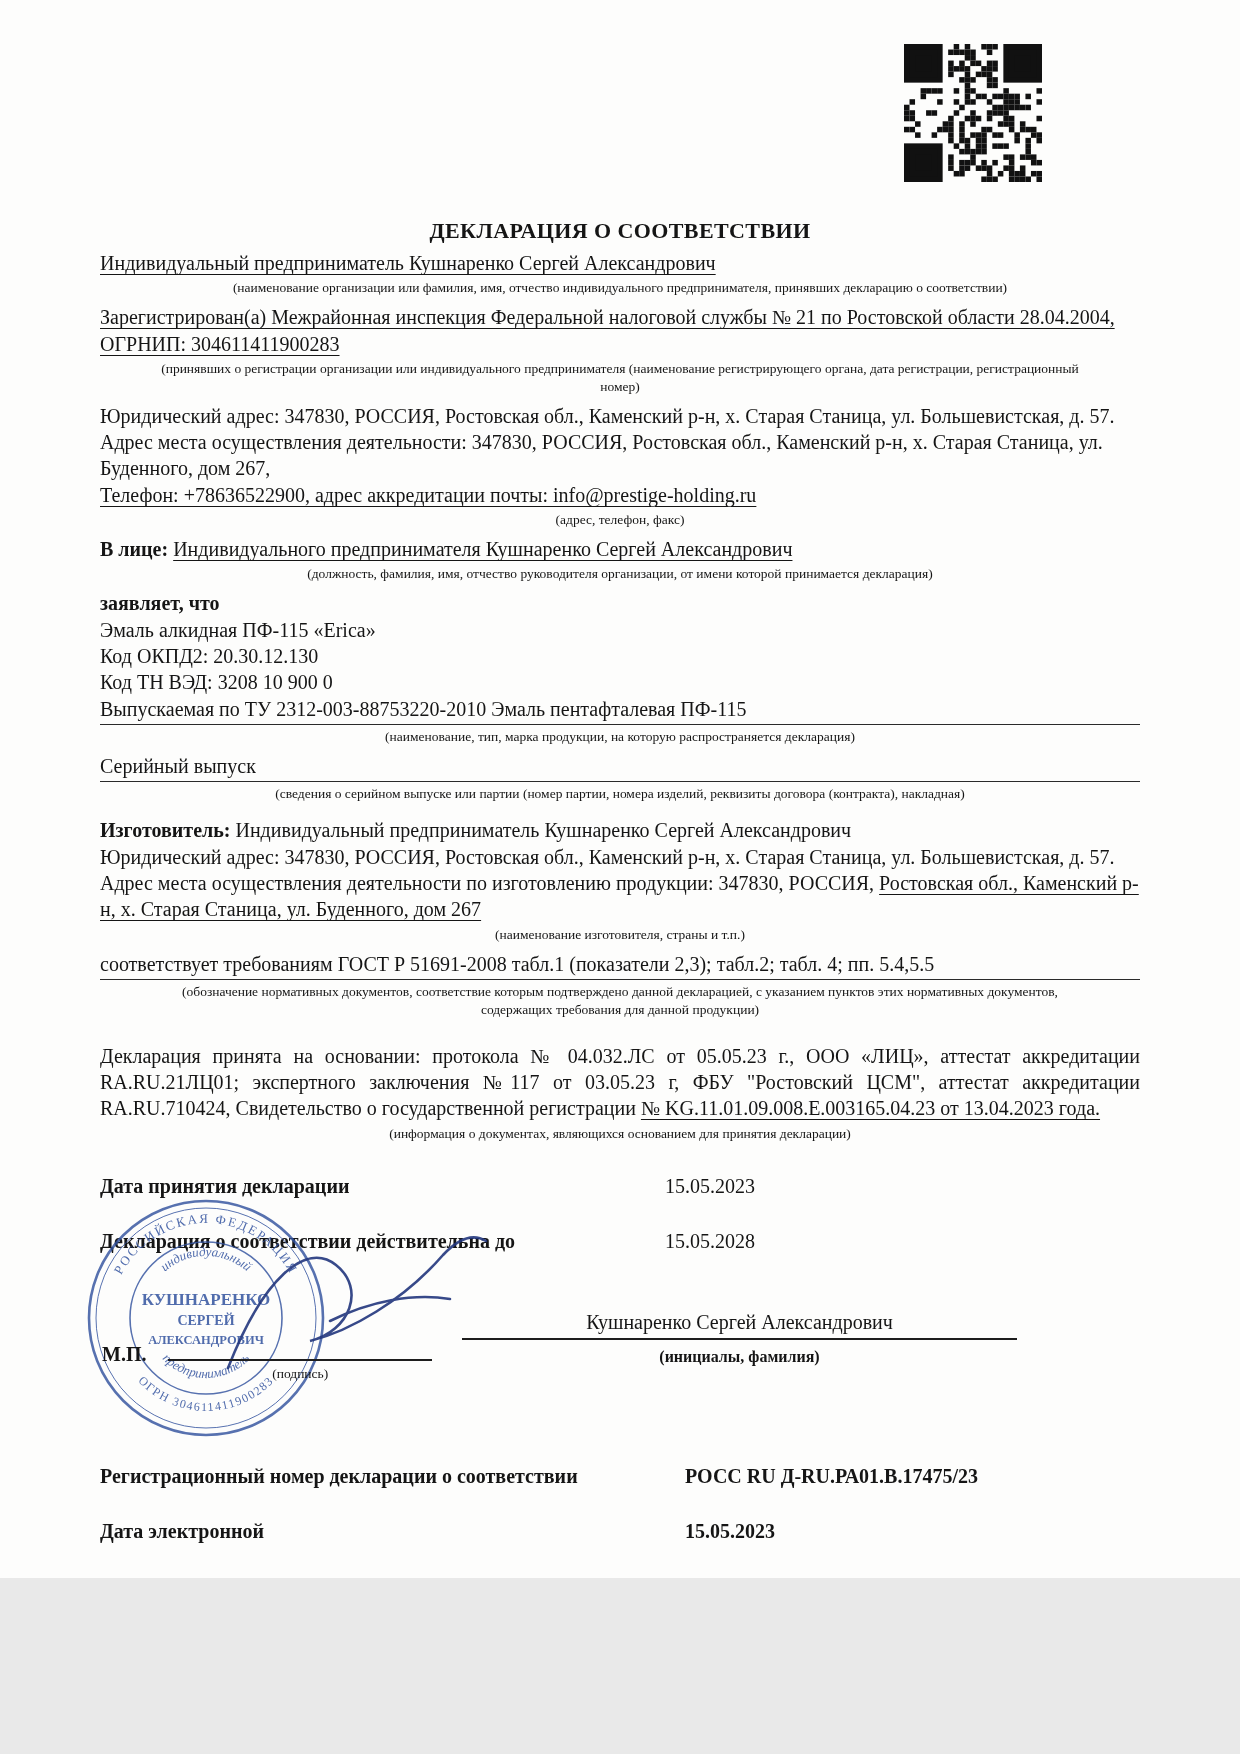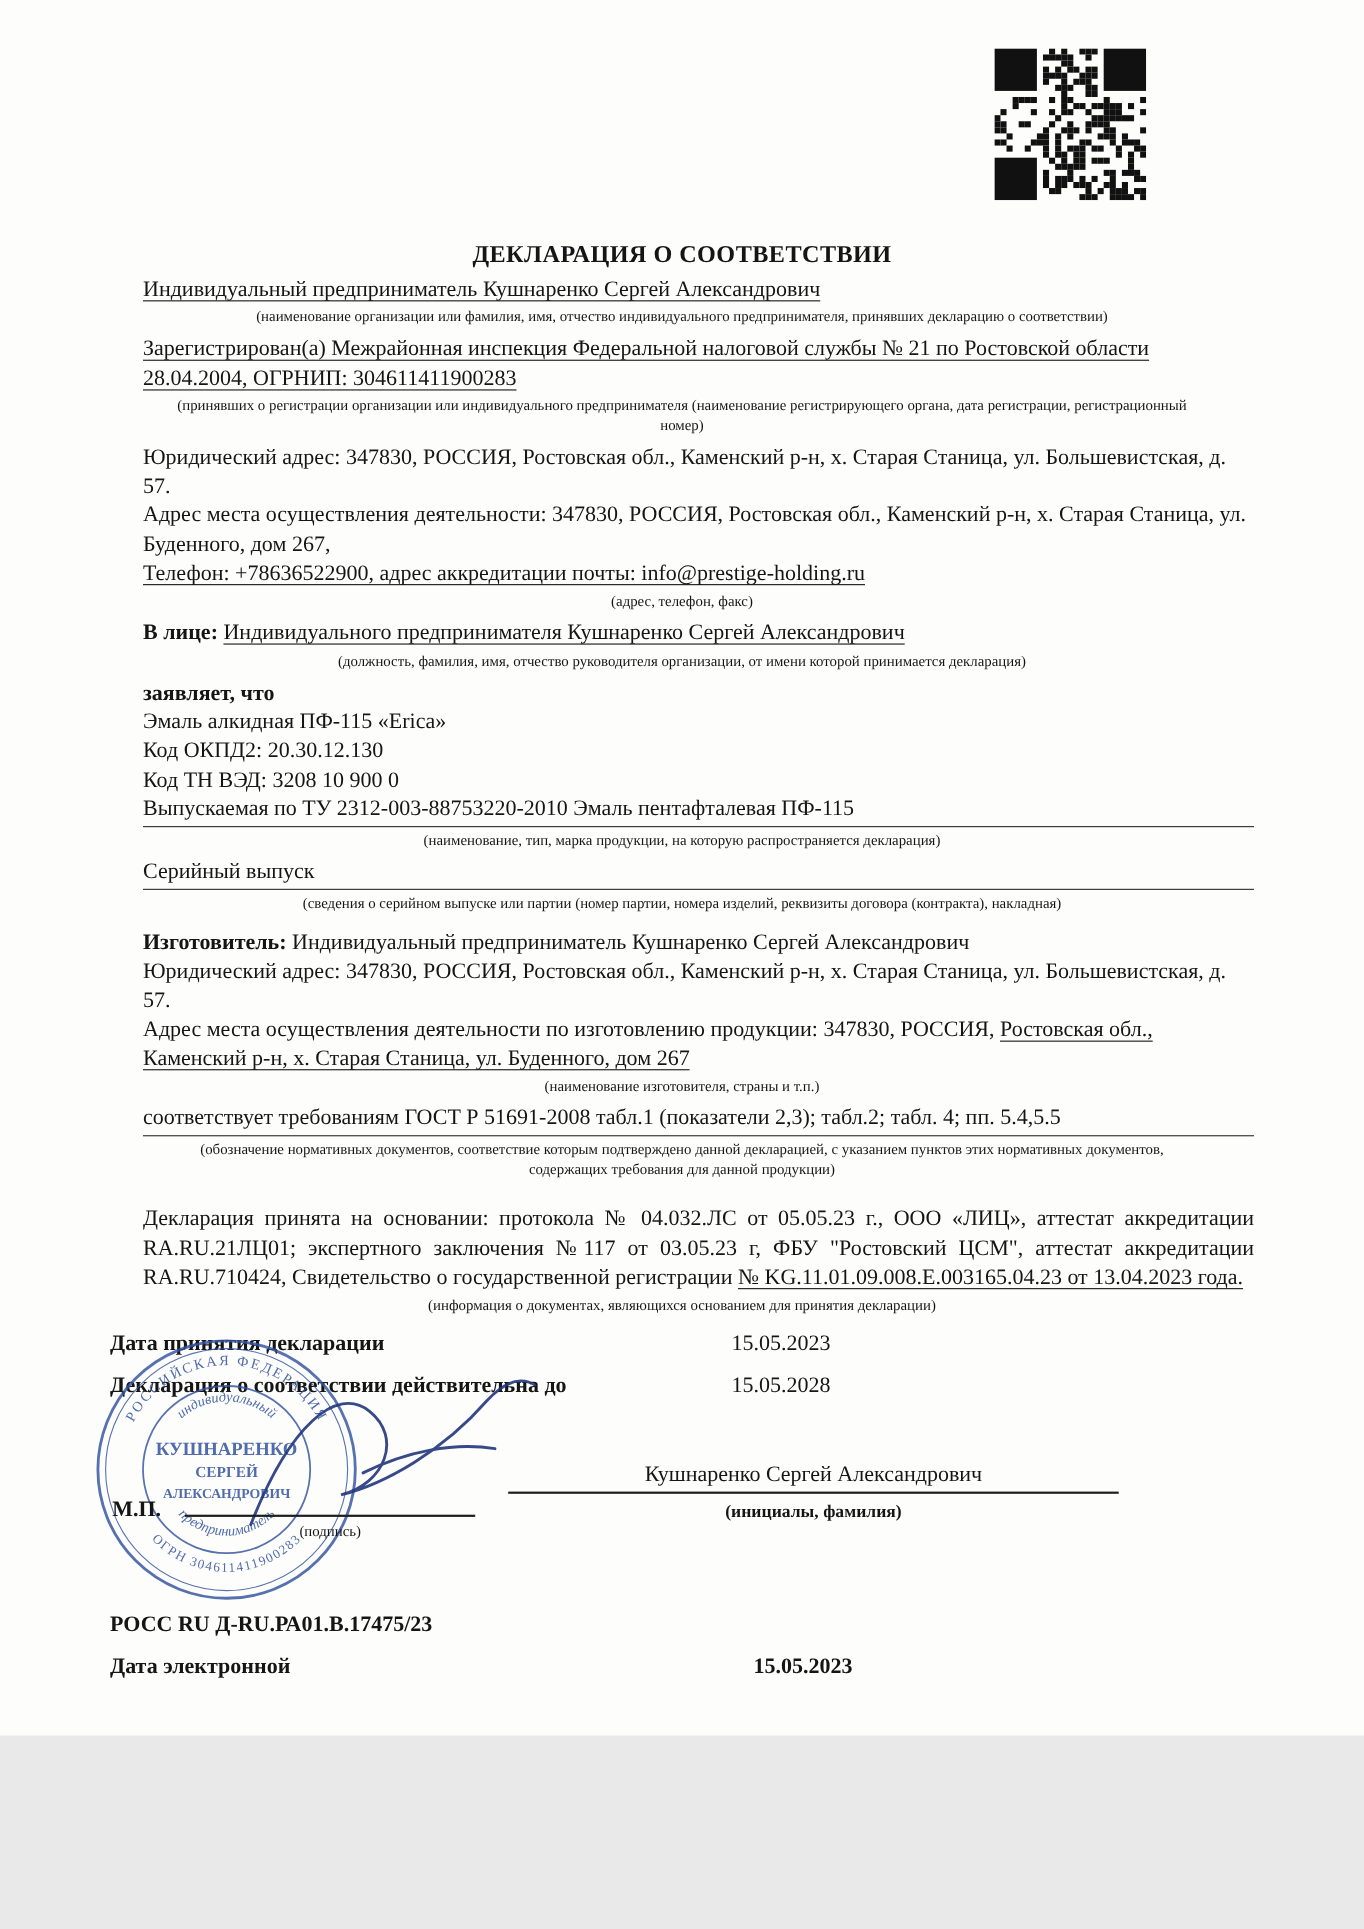--- a/index.html
+++ b/index.html
@@ -4,29 +4,29 @@
 <style>
   * { margin:0; padding:0; box-sizing:border-box; }
   html,body { background:#e9e9e9; }
   body { font-family:"Liberation Serif", serif; color:#151515; }
   .page {
     position:relative; width:1240px; height:1578px; margin:0 auto;
     background:#fdfdfc; overflow:hidden;
   }
   .content { padding:218px 100px 0 100px; }
   .title { text-align:center; font-size:22px; font-weight:bold; letter-spacing:.4px; margin-bottom:6px; }
-  .line { font-size:20px; line-height:1.32;margin-left:30px; }
+  .line { font-size:20px; line-height:1.32; }
   .just { text-align:justify; }
   .u { text-decoration:underline; text-underline-offset:4px; text-decoration-thickness:1px; }
   .field-line { border-bottom:1.6px solid #2a2a2a; padding-bottom:2px; }
   .caption { font-size:13.5px; text-align:center; line-height:1.32; max-width:945px; margin:3px auto 7px; }
   .bold { font-weight:bold; }
   .gap-m { margin-top:14px; }
   .gap-l { margin-top:24px; }
-  .row { display:flex; margin-top:15px; font-size:20px; }
+  .row { display:flex; margin-top:32px; font-size:20px; }
   .row .lbl { flex:0 0 565px; font-weight:bold; }
   .row.reg .lbl { flex-basis:585px; }
   .row .val { font-size:20px; }
   .row.reg .val { font-weight:bold; }
   .qr { position:absolute; top:44px; right:198px; width:138px; height:138px; }
   .qr rect { fill:#111; }
   .sig-area { position:relative; height:172px; margin-top:8px; }
   .stamp-svg { position:absolute; left:-22px; top:-88px; width:430px; height:290px; pointer-events:none; }
   .sig-left { position:absolute; left:2px; top:70px; width:330px; display:flex; gap:22px; align-items:flex-start; }
   .sig-left .mp { font-weight:bold; font-size:20px; padding-top:12px; }
@@ -335,20 +335,21 @@
       </div>
 
       <div class="sig-right">
         <div class="name">Кушнаренко Сергей Александрович</div>
         <div class="hline"></div>
         <div class="caption">(инициалы, фамилия)</div>
       </div>
     </div>
 
     <div class="row reg">
+      <span class="lbl">Регистрационный номер декларации о соответствии</span>
       <span class="val">РОСС RU Д-RU.РА01.В.17475/23</span>
     </div>
     <div class="row reg">
       <span class="lbl">Дата электронной</span>
       <span class="val">15.05.2023</span>
     </div>
 
   </div>
 </div>
 

